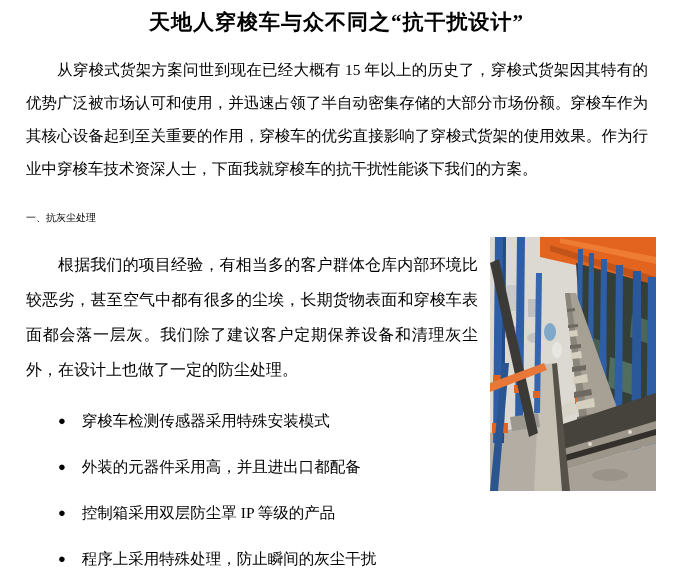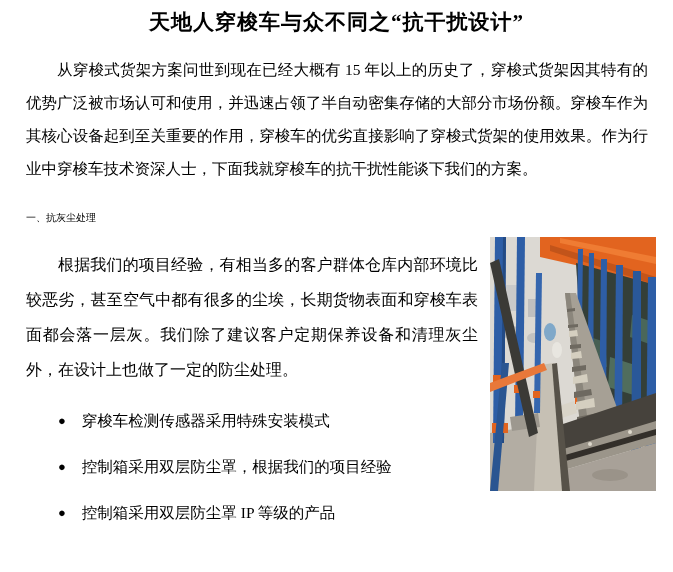--- a/index.html
+++ b/index.html
@@ -135,20 +135,23 @@
     </svg>
   </div>
 
   <p class="wrap-par">根据我们的项目经验，有相当多的客户群体仓库内部环境比较恶劣，甚至空气中都有很多的尘埃，长期货物表面和穿梭车表面都会落一层灰。我们除了建议客户定期保养设备和清理灰尘外，在设计上也做了一定的防尘处理。</p>
 
   <ul class="dot-list">
     <li>
       <span class="blt">●</span><span>穿梭车检测传感器采用特殊安装模式</span>
     </li>
     <li>
-      <span class="blt">●</span><span>控制箱采用双层防尘罩，根据我们的项目经验</span>
+      <span class="blt">●</span><span>外装的元器件采用高，并且进出口都配备</span>
     </li>
     <li>
       <span class="blt">●</span><span>控制箱采用双层防尘罩 IP 等级的产品</span>
+    </li>
+    <li>
+      <span class="blt">●</span><span>程序上采用特殊处理，防止瞬间的灰尘干扰</span>
     </li>
   </ul>
 
 </div>
 
 </body></html>

